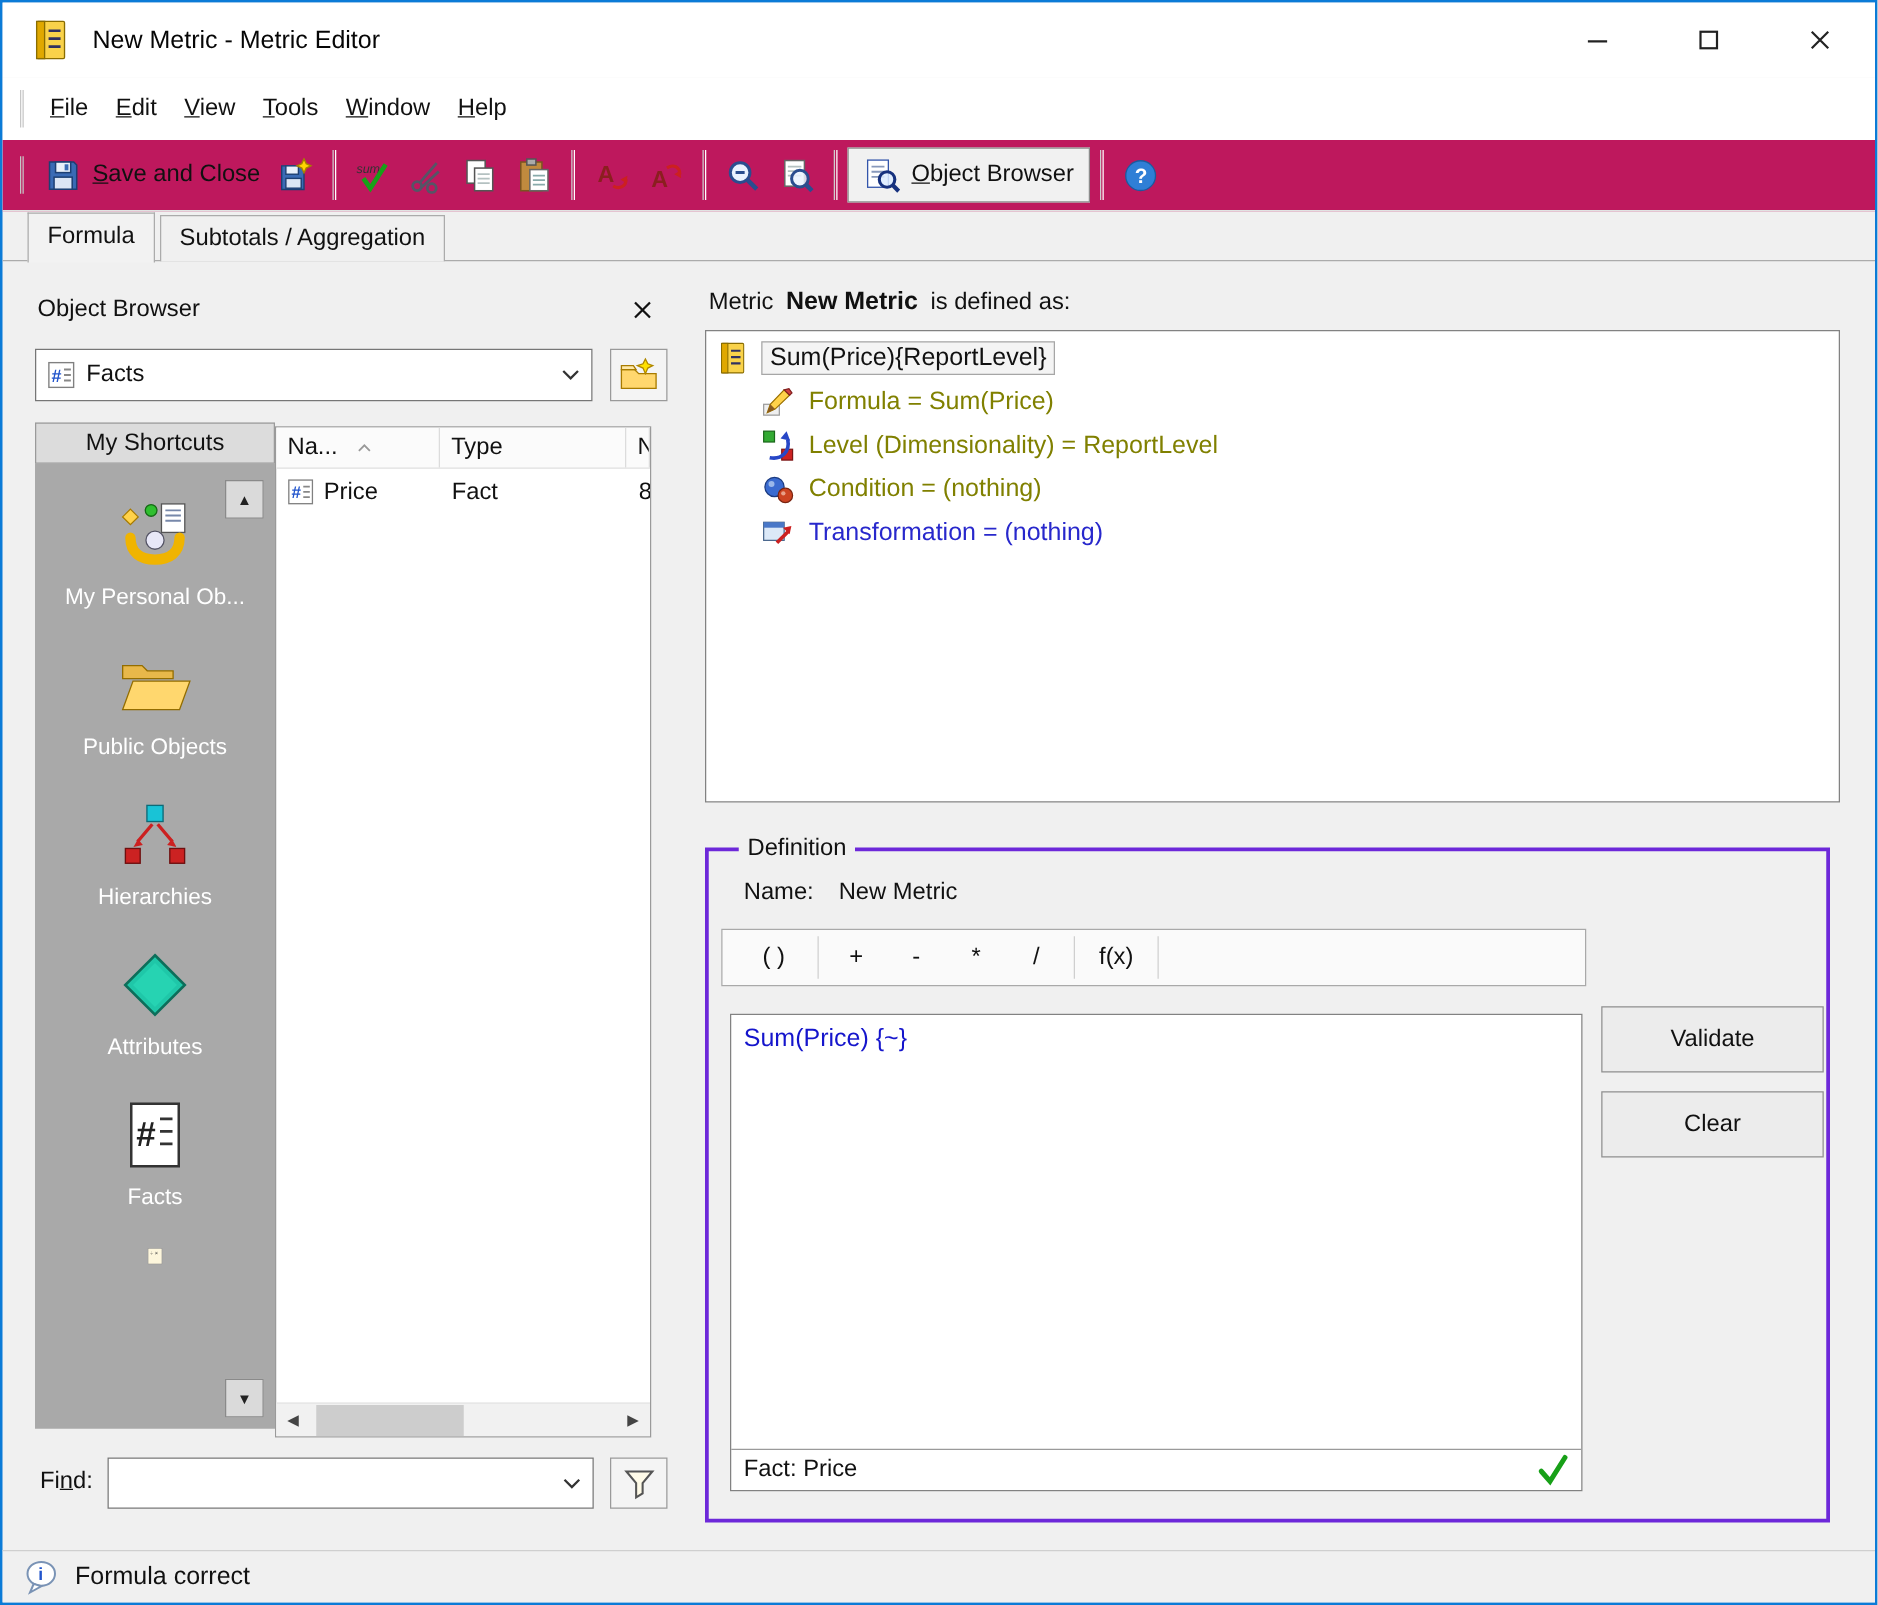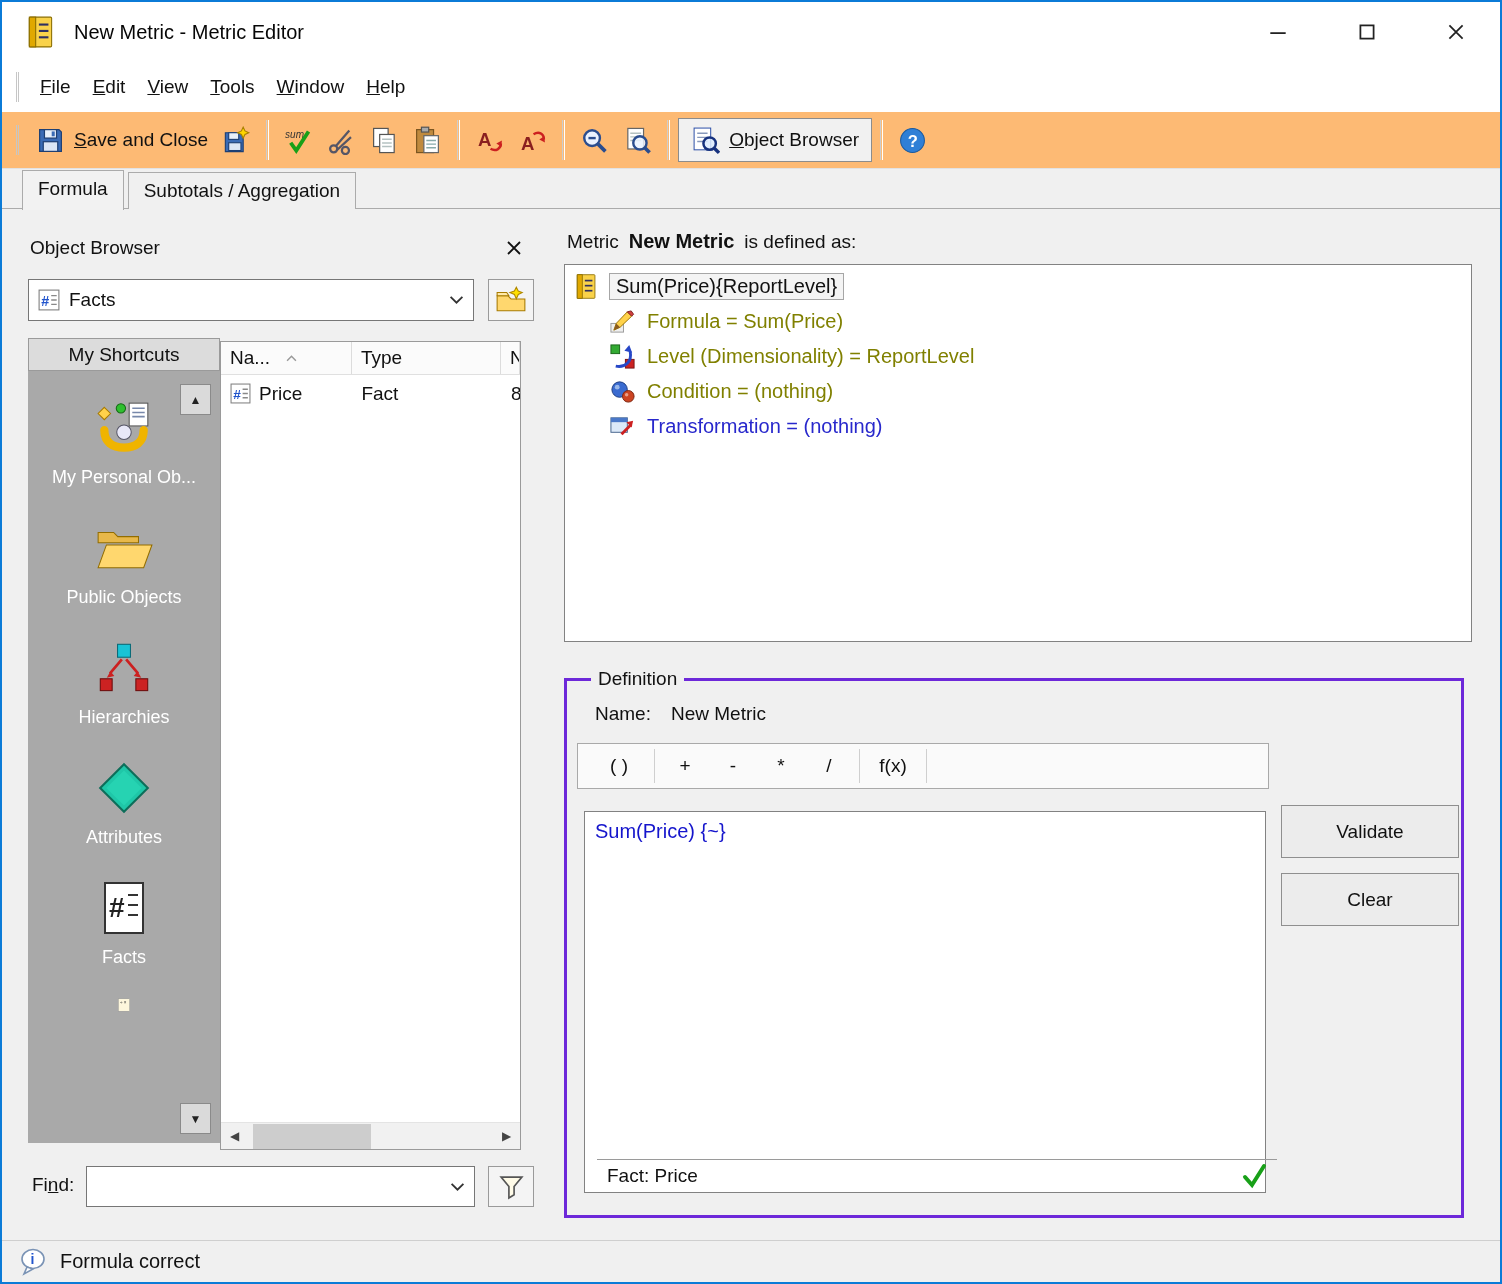--- a/index.html
+++ b/index.html
@@ -20,21 +20,21 @@
   .win-btn { width:89px; height:60px; display:flex; align-items:center; justify-content:center; }
   .win-btn svg { width:22px; height:22px; }
 
   
   .menubar { position:absolute; top:60px; left:0; width:100%; height:50px; background:#fff;
              display:flex; align-items:center; padding-left:8px; }
   .vgrip { width:3px; height:30px; border-left:1px solid #c6c6c6; border-right:1px solid #c6c6c6; margin:0 10px 0 6px; }
   .menu-item { font-size:19px; padding:8px 11px; }
 
   
-  .toolbar { position:absolute; top:110px; left:0; width:100%; height:57px; background:#fdba74;
+  .toolbar { position:absolute; top:110px; left:0; width:100%; height:57px; background:#be185d;
              border-bottom:1px solid #e2e2e2; display:flex; align-items:center; padding-left:8px; }
   .tb-btn { height:44px; display:flex; align-items:center; gap:9px; padding:0 7px; font-size:19px; }
   .tb-btn svg { width:29px; height:29px; }
   .tb-sep { width:3px; height:40px; border-left:1px solid #cdcdcd; border-right:1px solid #fff; margin:0 8px; }
   .tb-toggle { border:1px solid #8c8c8c; background:#f1f1f1; padding:0 12px; }
 
   
   .tabline { position:absolute; top:206px; left:0; width:100%; border-top:1px solid #ababab; }
   .tabstrip { position:absolute; top:167px; left:0; width:100%; height:40px; padding-left:20px;
               display:flex; align-items:flex-end; }
@@ -96,21 +96,21 @@
   .groupbox { position:absolute; border:3px solid #6d28d9; }
   .legend { position:absolute; top:-13px; left:24px; background:#f0f0f0; padding:0 7px; font-size:19px; }
   .name-row { position:absolute; left:28px; top:22px; font-size:19px; display:flex; gap:20px; }
   .op-toolbar { position:absolute; left:10px; top:62px; width:692px; height:46px;
                 border:1px solid #a9a9a9; background:#fafafa; display:flex; align-items:center; padding-left:12px; }
   .op-btn { min-width:48px; height:38px; display:flex; align-items:center; justify-content:center; font-size:19px; }
   .op-sep { width:1px; height:34px; background:#cfcfcf; margin:0 6px; }
   .formula-box { position:absolute; left:17px; top:130px; width:682px; height:382px;
                  background:#fff; border:1px solid #828282; }
   .formula-text { padding:8px 10px; font-size:20px; color:#1515cc; }
-  .hint-bar { position:absolute; bottom:0; left:12px; width:100%; height:33px; border-top:1px solid #9a9a9a;
+  .hint-bar { position:absolute; bottom:0; left:0; width:100%; height:33px; border-top:1px solid #9a9a9a;
               display:flex; align-items:center; justify-content:space-between; padding:16px 10px; font-size:19px; }
   .hint-bar svg { width:26px; height:26px; }
   .btn { position:absolute; width:178px; height:53px; background:#ececec; border:1px solid #8f8f8f;
          font-size:19px; display:flex; align-items:center; justify-content:center; }
 
   
   .statusbar { position:absolute; left:0; bottom:0; width:100%; height:42px; background:#f0f0f0;
                border-top:1px solid #cfcfcf; display:flex; align-items:center; gap:12px;
                padding-left:16px; font-size:20px; }
   .statusbar svg { width:30px; height:30px; }

